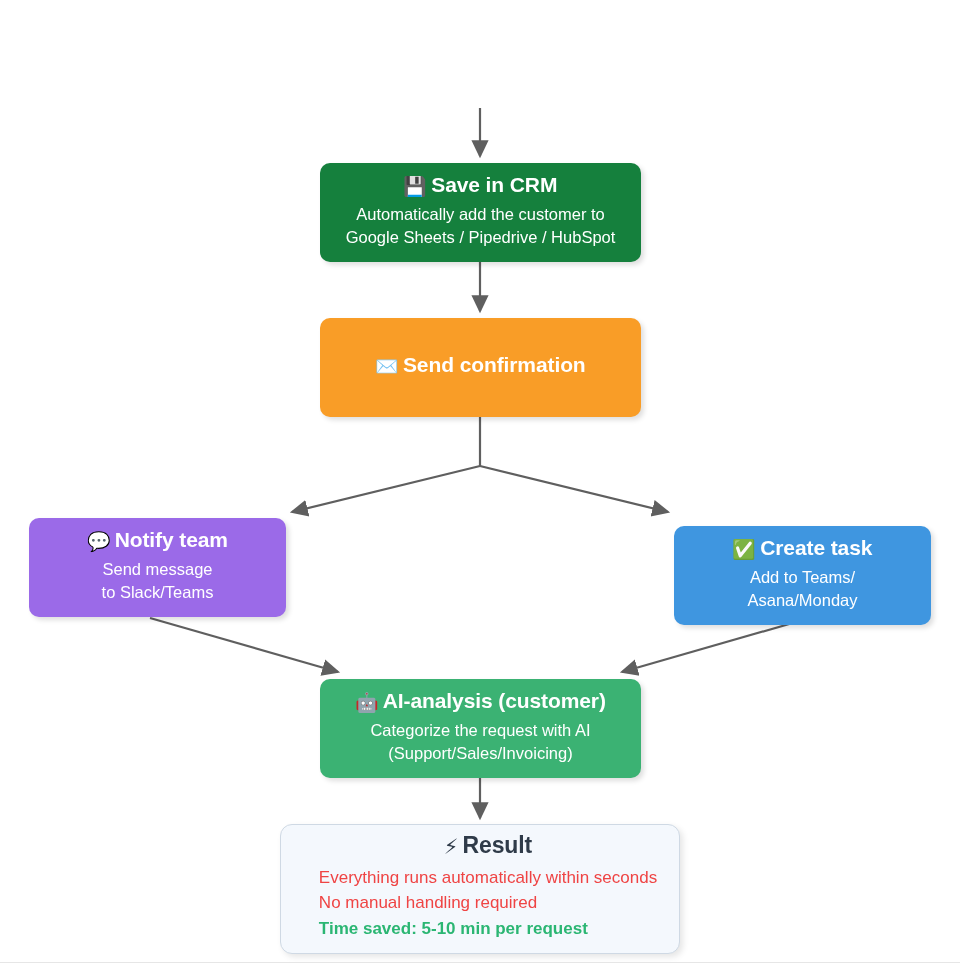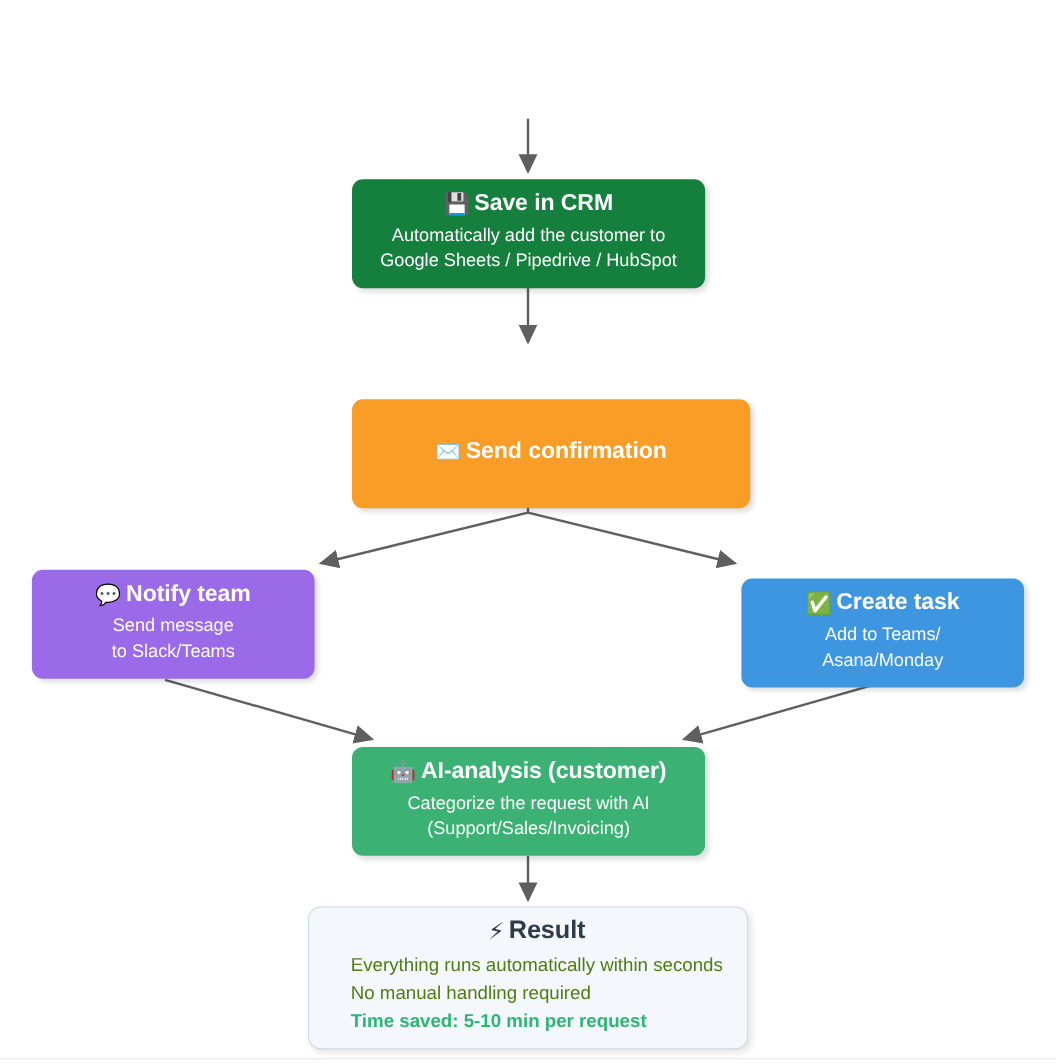--- a/index.html
+++ b/index.html
@@ -78,21 +78,21 @@
     padding: 10px 14px 12px 30px;
     color: #3c4858;
   }
   #result-card .node-title {
     color: #2f3b49;
     font-size: 23px;
   }
   #result-card .node-title .emoji { font-size: 21px; }
   #result-card .node-line {
     font-size: 17px;
-    color: #4d7c0f;
+    color: #ef4444;
     line-height: 1.5;
   }
   #result-card .highlight {
     color: #2bb673;
     font-weight: bold;
     font-size: 17px;
     line-height: 1.5;
   }
   #bottom-rule {
     position: absolute;
@@ -152,21 +152,21 @@
   <div class="node" id="node-save-in-crm" style="left: 320px; top: 163px; width: 321px; height: 99px; background: #15803d;">
     <div class="node-title">
       <span class="emoji">💾</span><span>Save in CRM</span>
     </div>
     <div class="node-body">
       <div class="node-line">Automatically add the customer to</div>
       <div class="node-line">Google Sheets / Pipedrive / HubSpot</div>
     </div>
   </div>
 
-  <div class="node" id="node-send-confirmation" style="left: 320px; top: 318px; width: 362px; height: 99px; background: rgb(249, 157, 39); margin-top: 45px;">
+  <div class="node" id="node-send-confirmation" style="left: 320px; top: 318px; width: 321px; height: 99px; background: rgb(249, 157, 39);">
     <div class="node-title">
       <span class="emoji">✉️</span><span>Send confirmation</span>
     </div>
   </div>
 
   <div class="node" id="node-notify-team" style="left: 29px; top: 518px; width: 257px; height: 99px; background: rgb(155, 106, 232);">
     <div class="node-title">
       <span class="emoji">💬</span><span>Notify team</span>
     </div>
     <div class="node-body">

